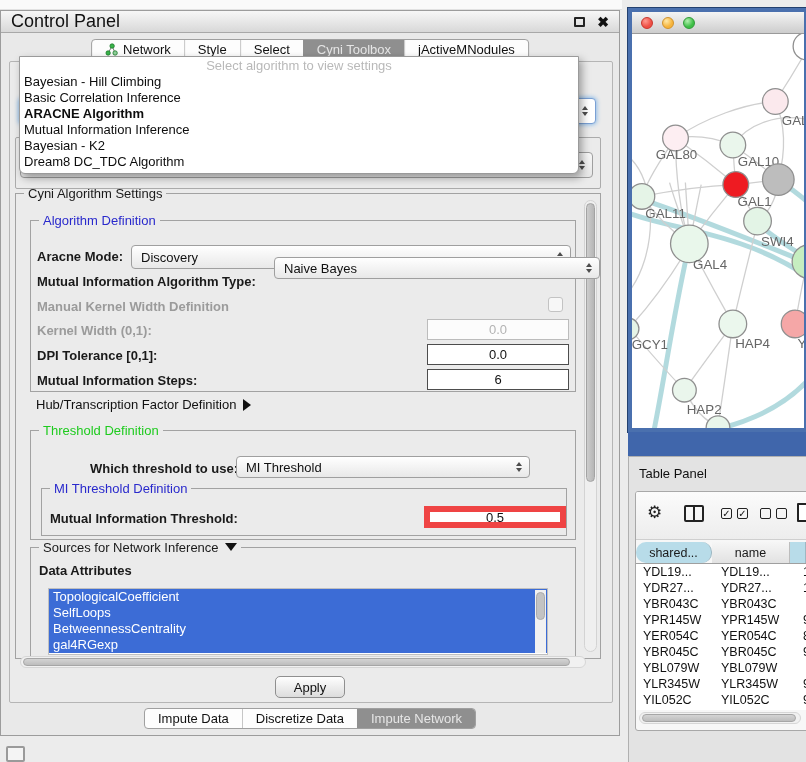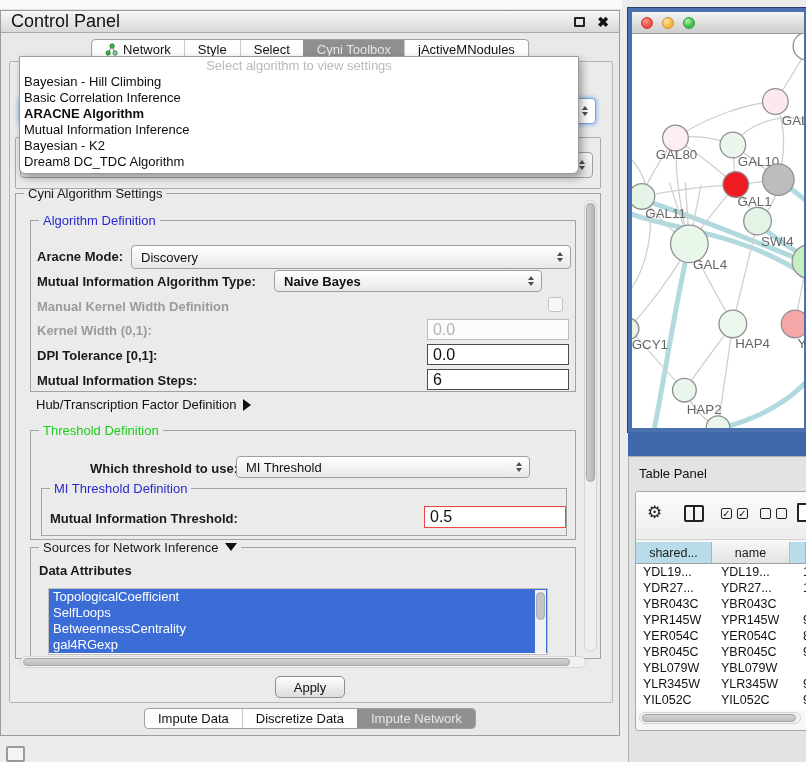--- a/index.html
+++ b/index.html
@@ -79,24 +79,24 @@
     border:1px solid #9f9f9f; border-radius:4px; display:flex; align-items:center;
     padding:0 22px 0 9px; font-size:13px; color:#111; }
   .stepper { position:absolute; right:7px; top:50%; transform:translateY(-50%);
     display:flex; flex-direction:column; gap:2px; }
   .stepper i { display:block; width:0; height:0;
     border-left:3.5px solid transparent; border-right:3.5px solid transparent; }
   .stepper .up { border-bottom:4px solid #4d4d4d; }
   .stepper .down { border-top:4px solid #4d4d4d; }
 
   .field { position:absolute; background:#fff; border:1.5px solid #4d4d4d;
-    display:flex; align-items:center; justify-content:flex-start; padding:0 5px;
-    font-size:16px; color:#111; }
+    display:flex; align-items:center; justify-content:center; padding:0 5px;
+    font-size:13px; color:#111; }
   .field.disabled { border:1px solid #bcbcbc; background:#fcfcfc; color:#b3b3b3; }
-  .field.lightborder { border:1px solid #ef4444; }
+  .field.lightborder { border:6px solid #ef4444; }
 
   .checkbox { position:absolute; width:15px; height:15px; border:1px solid #c3c3c3;
     border-radius:3px; background:#f7f7f7; }
 
   .tri-right { display:inline-block; width:0; height:0; margin-left:7px;
     border-top:6px solid transparent; border-bottom:6px solid transparent; border-left:8px solid #111;
     vertical-align:-2px; }
   .tri-down { display:inline-block; width:0; height:0; margin-left:6px;
     border-left:6px solid transparent; border-right:6px solid transparent; border-top:8px solid #111;
     vertical-align:1px; }
@@ -163,21 +163,21 @@
     color:#111; font-weight:bold; }
   .doc-icon { position:absolute; left:161px; top:11px; width:13px; height:19px;
     border:2px solid #222; border-radius:1px; background:#fff; }
 
   #tp-header { position:absolute; left:0; top:50px; right:0; height:22px; display:flex;
     border-bottom:1px solid #9f9f9f; font-size:12.5px; }
   .hcell { display:flex; align-items:center; justify-content:center;
     border-right:1px solid #9eb7c2; color:#1a1a1a; }
   .hcell.blue { background:#b8dce9; }
   .hcell.gray { background:linear-gradient(#f6f6f6,#e2e2e2); border-right-color:#bdbdbd; }
-  .hc0 { width:76px; } .hc1 { width:78px; } .hc2 { flex:1; }
+  .hc0 { width:76px;border-radius:10px; } .hc1 { width:78px; } .hc2 { flex:1; }
 
   #tp-rows { position:absolute; left:0; top:72px; right:0; height:146px; overflow:hidden;
     background:#fff; }
   .trow { display:flex; height:16px; line-height:16px; font-size:12.5px; color:#111; }
   .tcell { overflow:hidden; white-space:nowrap; }
   .tc0 { width:76px; padding-left:7px; }
   .tc1 { width:78px; padding-left:9px; }
   .tc2 { flex:1; padding-left:13px; }
 
   #tp-hscroll { left:3px; top:220px; width:162px; height:12px; }
@@ -268,21 +268,21 @@
       <span class="form-label" style="left:6px; top:28px;">Aracne Mode:</span>
       <div class="combo" style="left:100px; top:24px; width:440px; height:24px;">
         <span>Discovery</span>
         <span class="stepper">
             <i class="up"></i>
             <i class="down"></i>
           </span>
       </div>
 
       <span class="form-label" style="left:6px; top:53px;">Mutual Information Algorithm Type:</span>
-      <div class="combo" style="left:243px; top:49px; width:268px; height:22px;font-weight:bold;">
+      <div class="combo" style="left:243px; top:36px; width:326px; height:22px;">
         <span>Naive Bayes</span>
         <span class="stepper">
             <i class="up"></i>
             <i class="down"></i>
           </span>
       </div>
 
       <span class="form-label disabled" style="left:6px; top:78px;">Manual Kernel Width Definition</span>
       <span class="checkbox" style="right:12px; top:76px;"></span>
 

